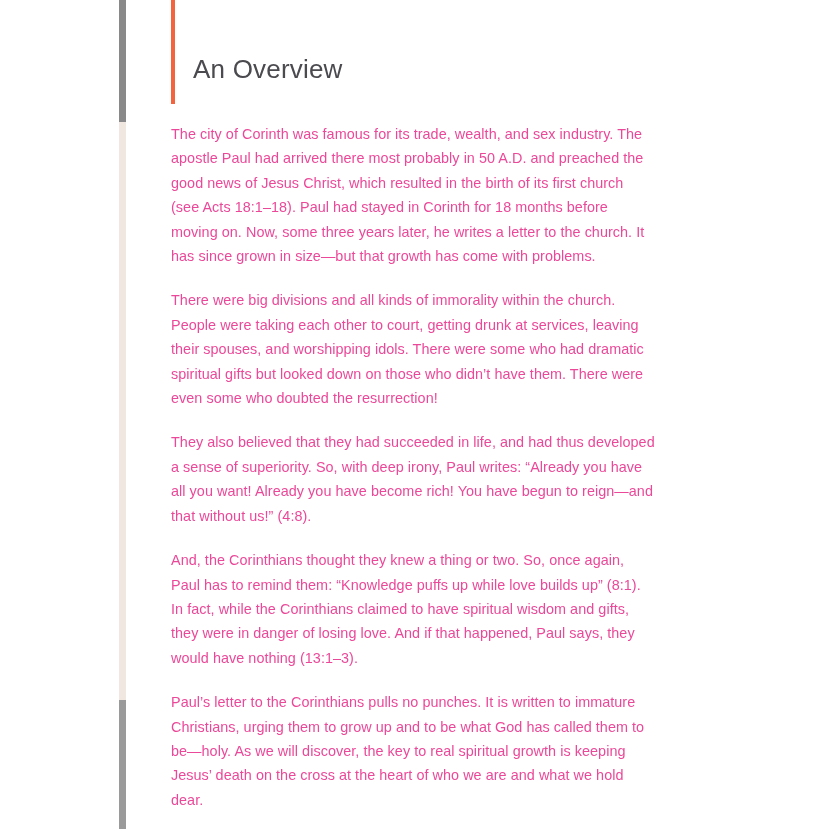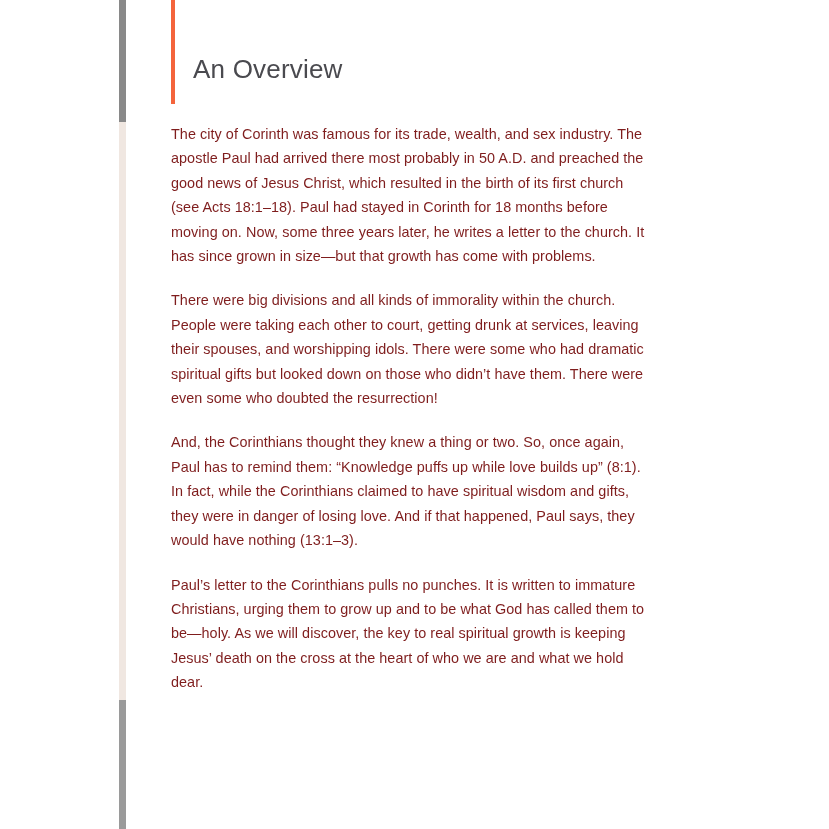--- a/index.html
+++ b/index.html
@@ -90,21 +90,21 @@
     position: absolute;
     left: 0;
     top: 122px;
     width: 492px;
   }
 
   .body-copy p {
     margin: 0 8px 20px 0;
     font-size: 14.4px;
     line-height: 24.4px;
-    color: #7f1d1d;
+    color: #ec4899;
     letter-spacing: 0.05px;
     text-align: left;
   }
   .body-copy p:last-child {
     margin-bottom: 0;
   }
 </style>
 </head>
 <body>
 
@@ -118,18 +118,19 @@
 
   <div class="accent-bar"></div>
 
   <div id="content">
 
     <h1 class="page-title">An Overview</h1>
 
     <div class="body-copy">
       <p>The city of Corinth was famous for its trade, wealth, and sex industry. The apostle Paul had arrived there most probably in 50 A.D. and preached the good news of Jesus Christ, which resulted in the birth of its first church (see Acts 18:1–18). Paul had stayed in Corinth for 18 months before moving on. Now, some three years later, he writes a letter to the church. It has since grown in size—but that growth has come with problems.</p>
       <p>There were big divisions and all kinds of immorality within the church. People were taking each other to court, getting drunk at services, leaving their spouses, and worshipping idols. There were some who had dramatic spiritual gifts but looked down on those who didn’t have them. There were even some who doubted the resurrection!</p>
+      <p>They also believed that they had succeeded in life, and had thus developed a sense of superiority. So, with deep irony, Paul writes: “Already you have all you want! Already you have become rich! You have begun to reign—and that without us!” (4:8).</p>
       <p>And, the Corinthians thought they knew a thing or two. So, once again, Paul has to remind them: “Knowledge puffs up while love builds up” (8:1). In fact, while the Corinthians claimed to have spiritual wisdom and gifts, they were in danger of losing love. And if that happened, Paul says, they would have nothing (13:1–3).</p>
       <p>Paul’s letter to the Corinthians pulls no punches. It is written to immature Christians, urging them to grow up and to be what God has called them to be—holy. As we will discover, the key to real spiritual growth is keeping Jesus’ death on the cross at the heart of who we are and what we hold dear.</p>
     </div>
 
   </div>
 </div>
 
 </body></html>

